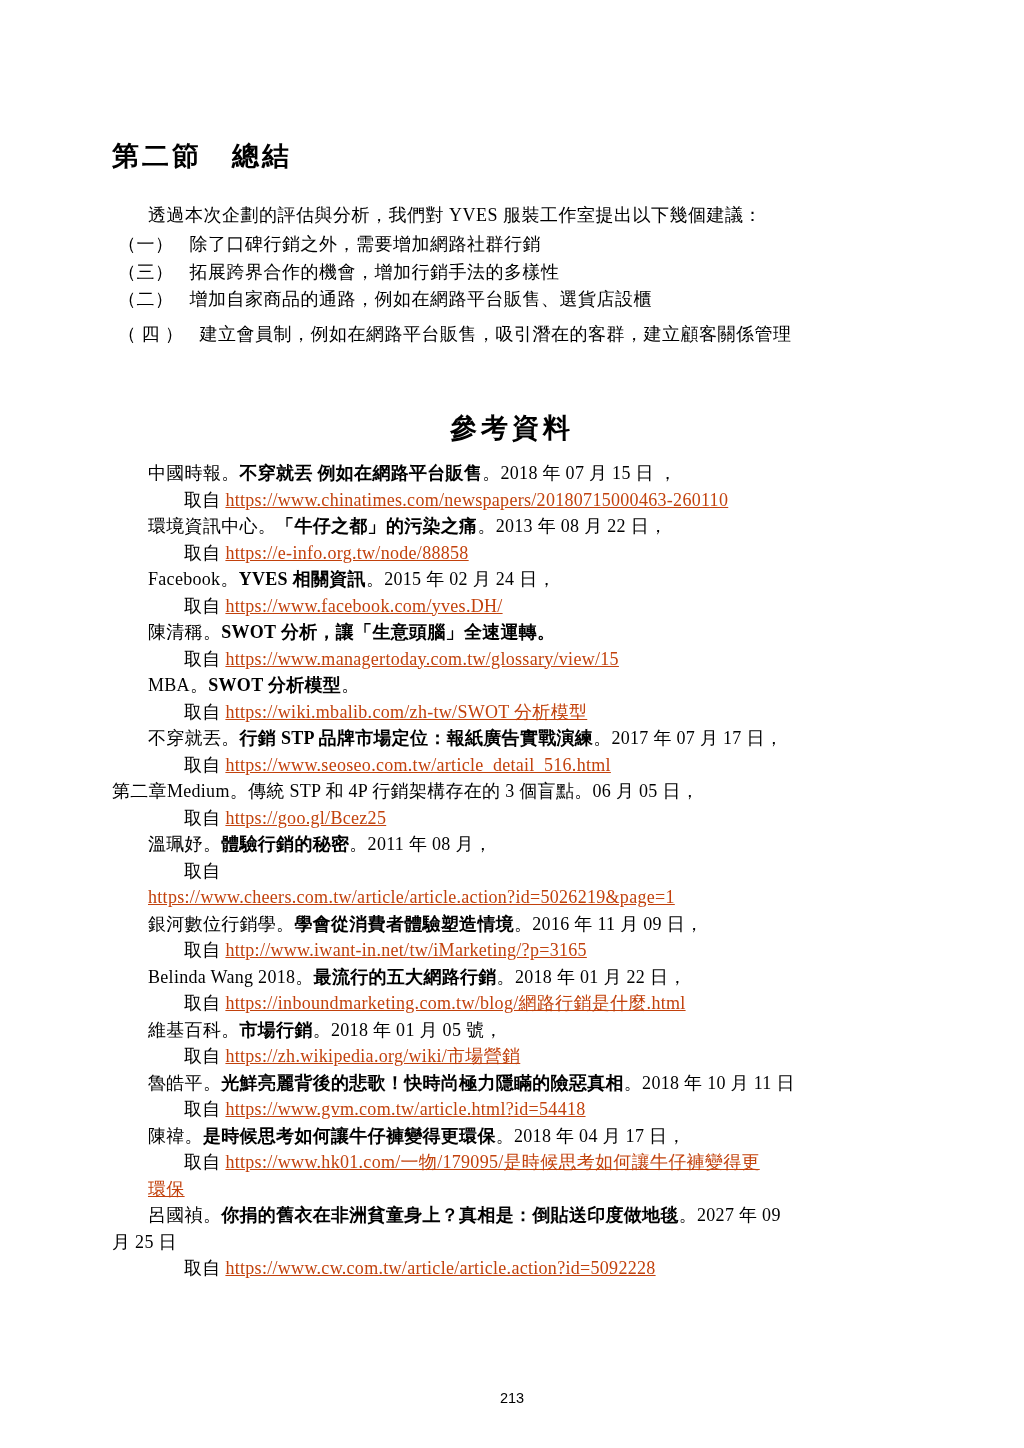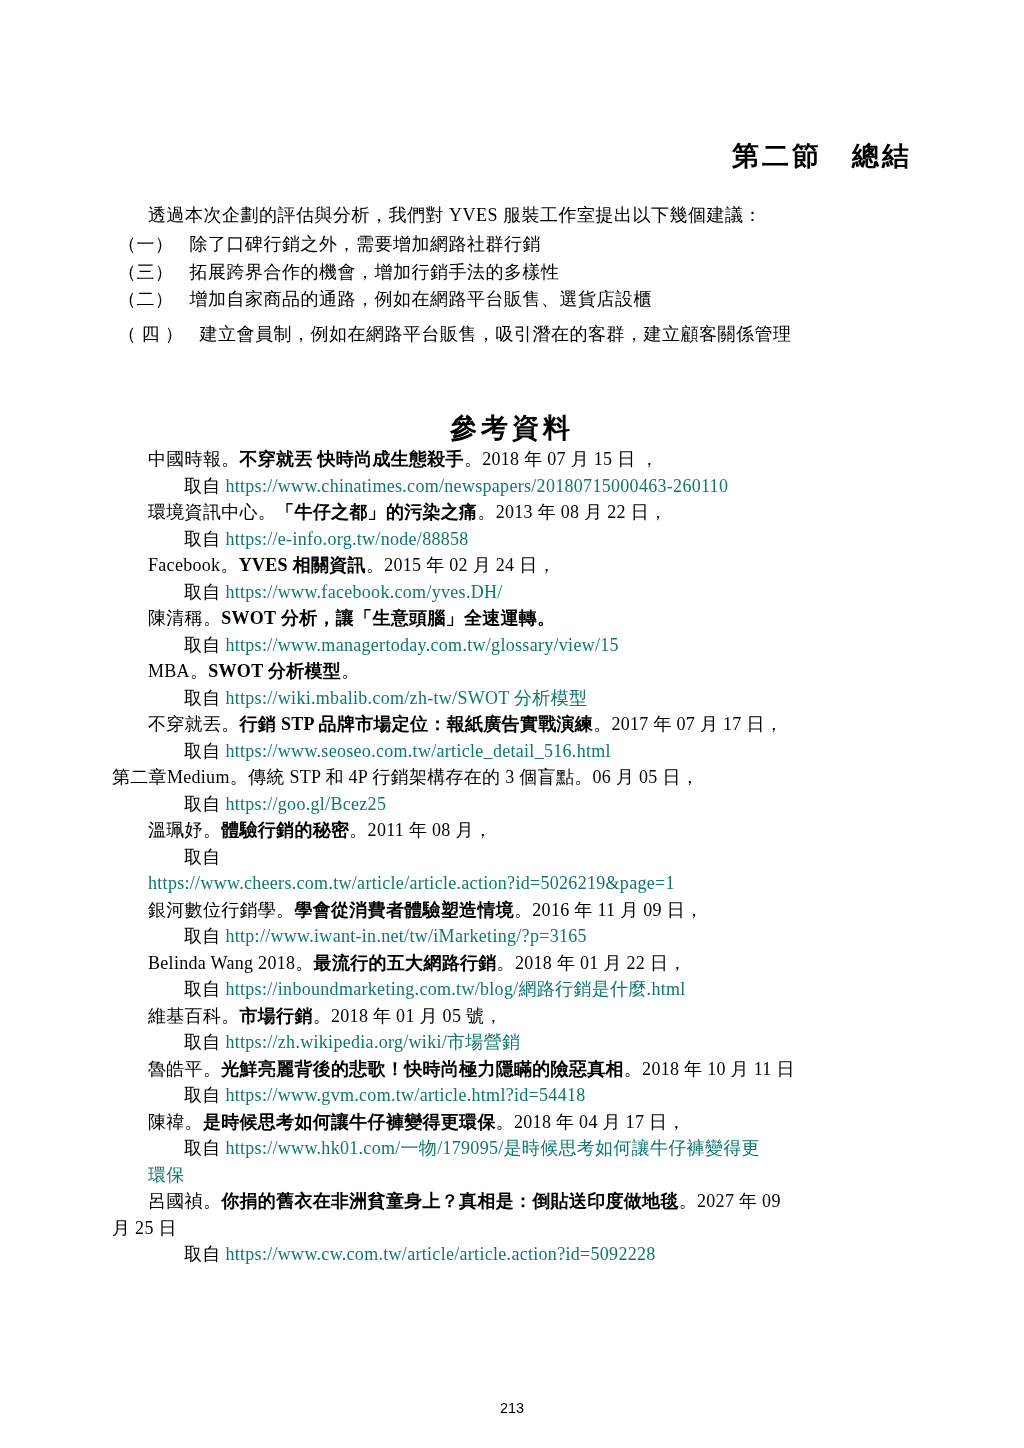--- a/index.html
+++ b/index.html
@@ -9,21 +9,21 @@
     height: 1448px;
     box-sizing: border-box;
     padding: 138px 112px 0 112px;
     background: #ffffff;
     color: #000000;
     font-family: "Liberation Serif", "DejaVu Serif", serif;
     font-size: 18px;
     overflow: hidden;
   }
   .section-title {
-    text-align: right;
+    text-align: left;
     font-weight: bold;
     font-size: 27px;
     letter-spacing: 3px;
     margin-bottom: 28px;
   }
   .intro-line {
     line-height: 27px;
     padding-left: 36px;
     letter-spacing: 0.5px;
   }
@@ -34,36 +34,37 @@
     letter-spacing: 0.5px;
   }
   .suggestion.extra-gap { margin-top: 7px; }
   .suggestion .num { margin-right: 16px; }
   .refs-title {
     text-align: center;
     font-weight: bold;
     font-size: 27px;
     letter-spacing: 4px;
     margin-top: 62px;
+    margin-bottom: 14px;
   }
   .ref-entry { }
   .ref-line {
     line-height: 26.5px;
     letter-spacing: 0.3px;
     white-space: nowrap;
   }
   .indent-0 { padding-left: 0; }
   .indent-1 { padding-left: 36px; }
   .indent-2 { padding-left: 72px; }
   .bold { font-weight: bold; }
-  .link { color: #0f766e; cursor: pointer; }
+  .link { text-decoration: underline; color: #c2410c; cursor: pointer; }
   .page-number {
     position: absolute;
     left: 0;
-    bottom: 32px;
+    bottom: 42px;
     width: 100%;
     text-align: center;
     font-size: 14.5px;
     font-family: "Liberation Sans", sans-serif;
   }
 </style>
 </head>
 <body>
 
 <div class="page">
@@ -76,21 +77,21 @@
       <div class="suggestion"><span class="num">（一）</span><span>除了口碑行銷之外，需要增加網路社群行銷</span></div>
       <div class="suggestion"><span class="num">（三）</span><span>拓展跨界合作的機會，增加行銷手法的多樣性</span></div>
       <div class="suggestion"><span class="num">（二）</span><span>增加自家商品的通路，例如在網路平台販售、選貨店設櫃</span></div>
       <div class="suggestion extra-gap"><span class="num">（ 四 ）</span><span>建立會員制，例如在網路平台販售，吸引潛在的客群，建立顧客關係管理</span></div>
     </div>
 
   <div class="refs-title">參考資料</div>
 
   <div class="refs">
       <div class="ref-entry">
-        <div class="ref-line indent-1"><span>中國時報。</span><span class="bold">不穿就丟 快時尚成生態殺手</span><span>。2018 年 07 月 15 日 ，</span></div>
+        <div class="ref-line indent-1"><span>中國時報。</span><span class="bold">不穿就丟 例如在網路平台販售</span><span>。2018 年 07 月 15 日 ，</span></div>
         <div class="ref-line indent-2"><span>取自 </span><span class="link">https://www.chinatimes.com/newspapers/20180715000463-260110</span></div>
       </div>
       <div class="ref-entry">
         <div class="ref-line indent-1"><span>環境資訊中心。</span><span class="bold">「牛仔之都」的污染之痛</span><span>。2013 年 08 月 22 日，</span></div>
         <div class="ref-line indent-2"><span>取自 </span><span class="link">https://e-info.org.tw/node/88858</span></div>
       </div>
       <div class="ref-entry">
         <div class="ref-line indent-1"><span>Facebook。</span><span class="bold">YVES 相關資訊</span><span>。2015 年 02 月 24 日，</span></div>
         <div class="ref-line indent-2"><span>取自 </span><span class="link">https://www.facebook.com/yves.DH/</span></div>
       </div>

